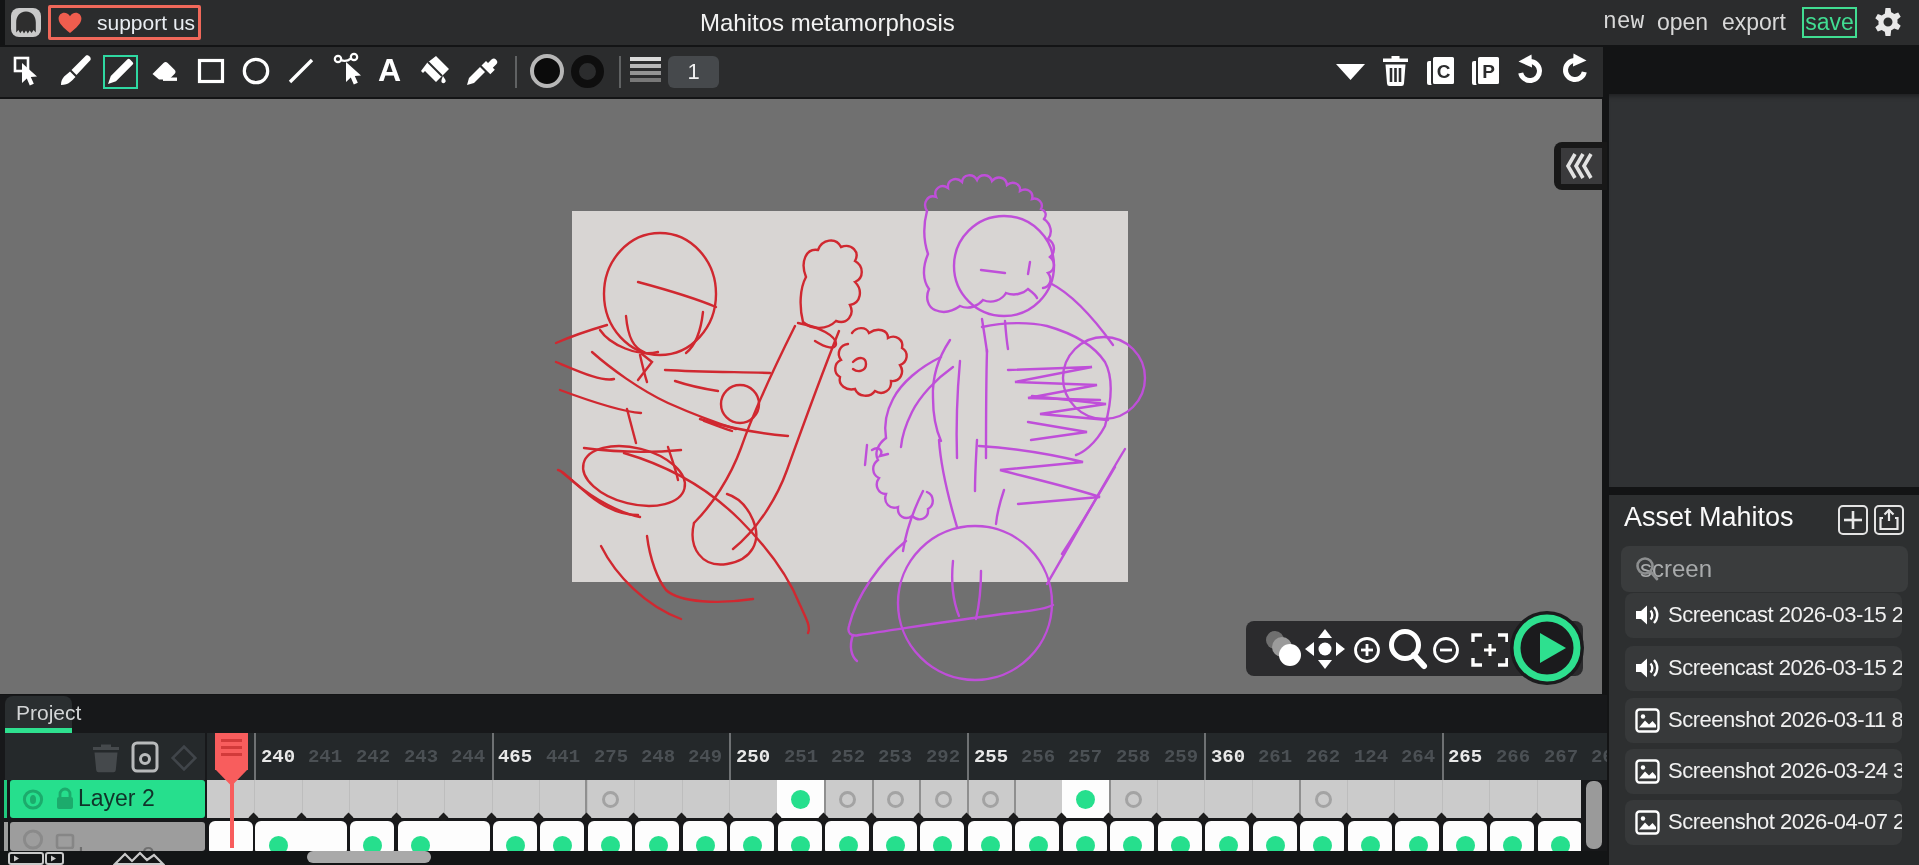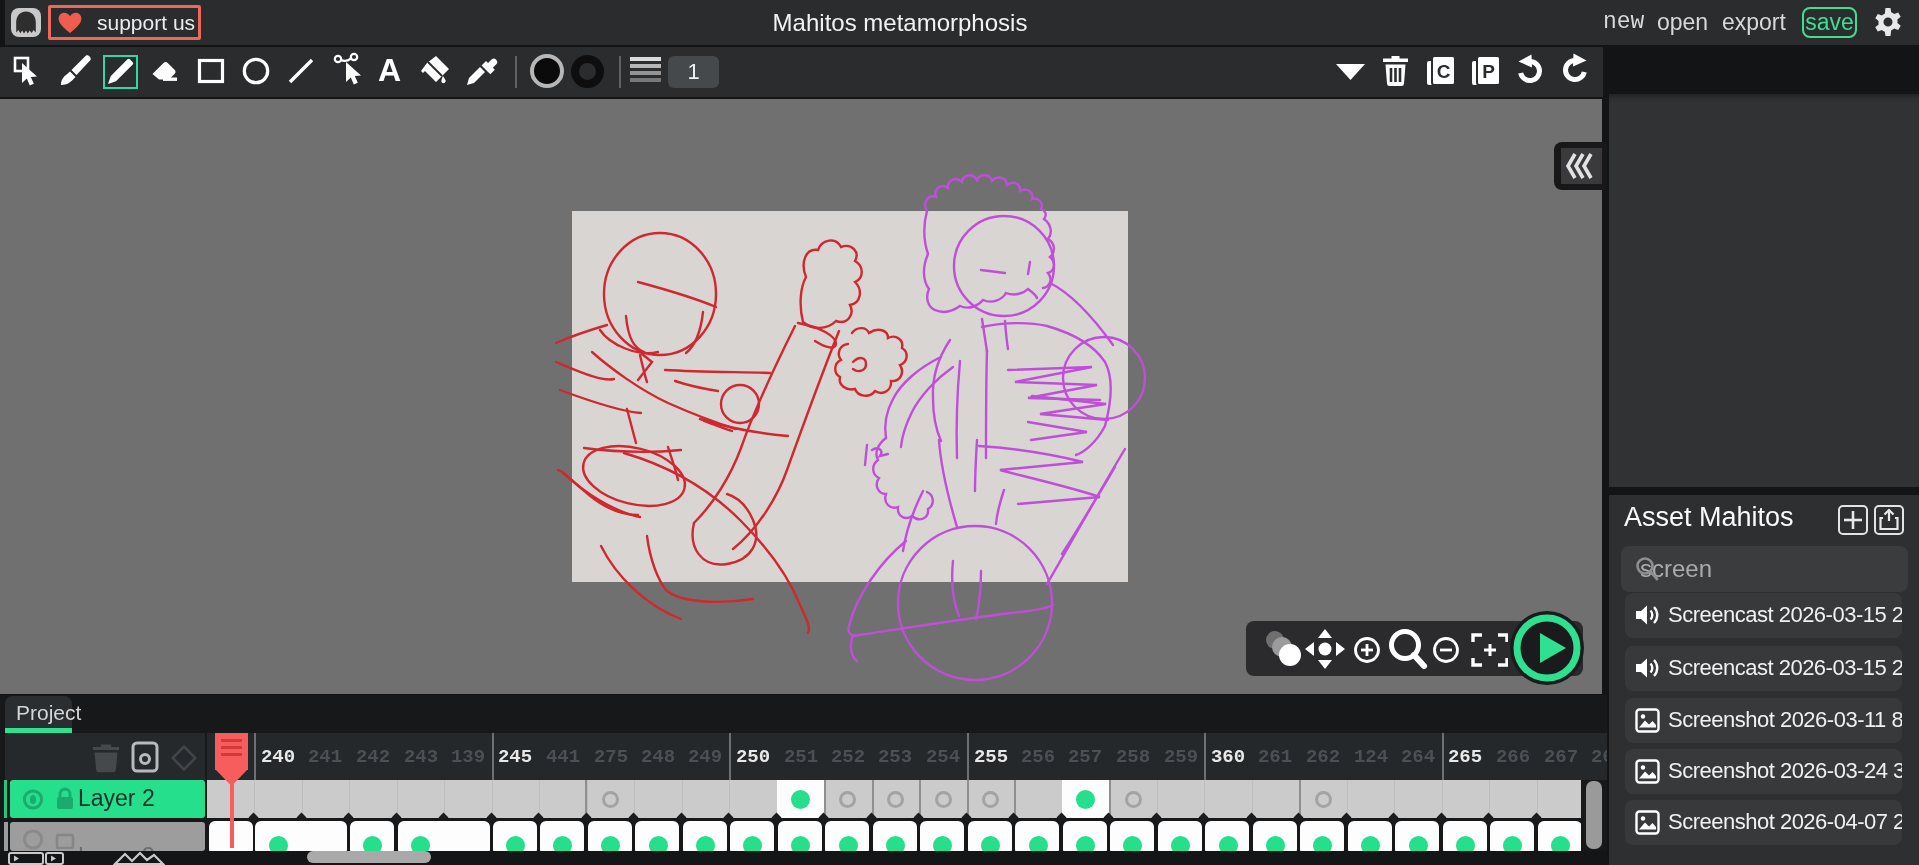--- a/index.html
+++ b/index.html
@@ -7,24 +7,24 @@
     font-family:"Liberation Sans", sans-serif; }
   .abs { position:absolute; }
   #page { position:relative; width:1919px; height:865px; background:#131415; }
 
   
   #topbar { left:0; top:0; width:1919px; height:45px; background:#2b2c2d; }
   #logo { left:11px; top:8px; width:30px; height:29px; background:#c9c9c9; border-radius:8px; }
   #supportus { left:48px; top:5px; width:153px; height:35px; border:3px solid #f0685a;
      border-radius:2px; display:flex; align-items:center; }
   #supportus .txt { color:#e9edf2; font-size:21px; margin-left:15px; white-space:nowrap; }
-  #title { left:700px; top:9px; width:400px; text-align:center; color:#f2f2f2; font-size:24px; }
+  #title { left:700px; top:9px; width:400px; color:#f2f2f2; font-size:24px; }
   .menuitem { top:9px; color:#d8d8d8; font-size:23px; }
   #savebtn { left:1802px; top:7px; width:55px; height:31px; border:2px solid #41dd92;
-     border-radius:8px; color:#41dd92; font-size:23px; text-align:center; line-height:26px; }
+     border-radius:0; color:#41dd92; font-size:23px; text-align:center; line-height:26px; }
 
   
   #toolbar { left:0; top:47px; width:1603px; height:50px; background:#2b2c2d; }
   #pencilbox { left:103px; top:8px; width:35px; height:34px; border:2px solid #2fd9a2; }
   .vsep { position:absolute; top:9px; width:2px; height:32px; background:#606263; }
   #fillsw { left:530px; top:7px; width:34px; height:34px; border-radius:50%;
      background:#0b0b0b; border:4px solid #b7b7b7; }
   #strokesw { left:571px; top:8px; width:33px; height:33px; border-radius:50%;
      background:transparent; border:8px solid #0e0e0e; }
   #widthico { left:630px; top:10px; }
@@ -413,31 +413,31 @@
         <div class="ftick" style="left:285px"></div>
         <div class="ftick" style="left:522px"></div>
         <div class="ftick" style="left:760px"></div>
         <div class="ftick" style="left:997px"></div>
         <div class="ftick" style="left:1235px"></div>
         <div class="fnum" style="left:-0px">239</div>
         <div class="fnum hi" style="left:47px">240</div>
         <div class="fnum" style="left:94px">241</div>
         <div class="fnum" style="left:142px">242</div>
         <div class="fnum" style="left:190px">243</div>
-        <div class="fnum" style="left:237px">139</div>
-        <div class="fnum hi" style="left:284px">245</div>
+        <div class="fnum" style="left:237px">244</div>
+        <div class="fnum hi" style="left:284px">465</div>
         <div class="fnum" style="left:332px">441</div>
         <div class="fnum" style="left:380px">275</div>
         <div class="fnum" style="left:427px">248</div>
         <div class="fnum" style="left:474px">249</div>
         <div class="fnum hi" style="left:522px">250</div>
         <div class="fnum" style="left:570px">251</div>
         <div class="fnum" style="left:617px">252</div>
         <div class="fnum" style="left:664px">253</div>
-        <div class="fnum" style="left:712px">254</div>
+        <div class="fnum" style="left:712px">292</div>
         <div class="fnum hi" style="left:760px">255</div>
         <div class="fnum" style="left:807px">256</div>
         <div class="fnum" style="left:854px">257</div>
         <div class="fnum" style="left:902px">258</div>
         <div class="fnum" style="left:950px">259</div>
         <div class="fnum hi" style="left:997px">360</div>
         <div class="fnum" style="left:1044px">261</div>
         <div class="fnum" style="left:1092px">262</div>
         <div class="fnum" style="left:1140px">124</div>
         <div class="fnum" style="left:1187px">264</div>

